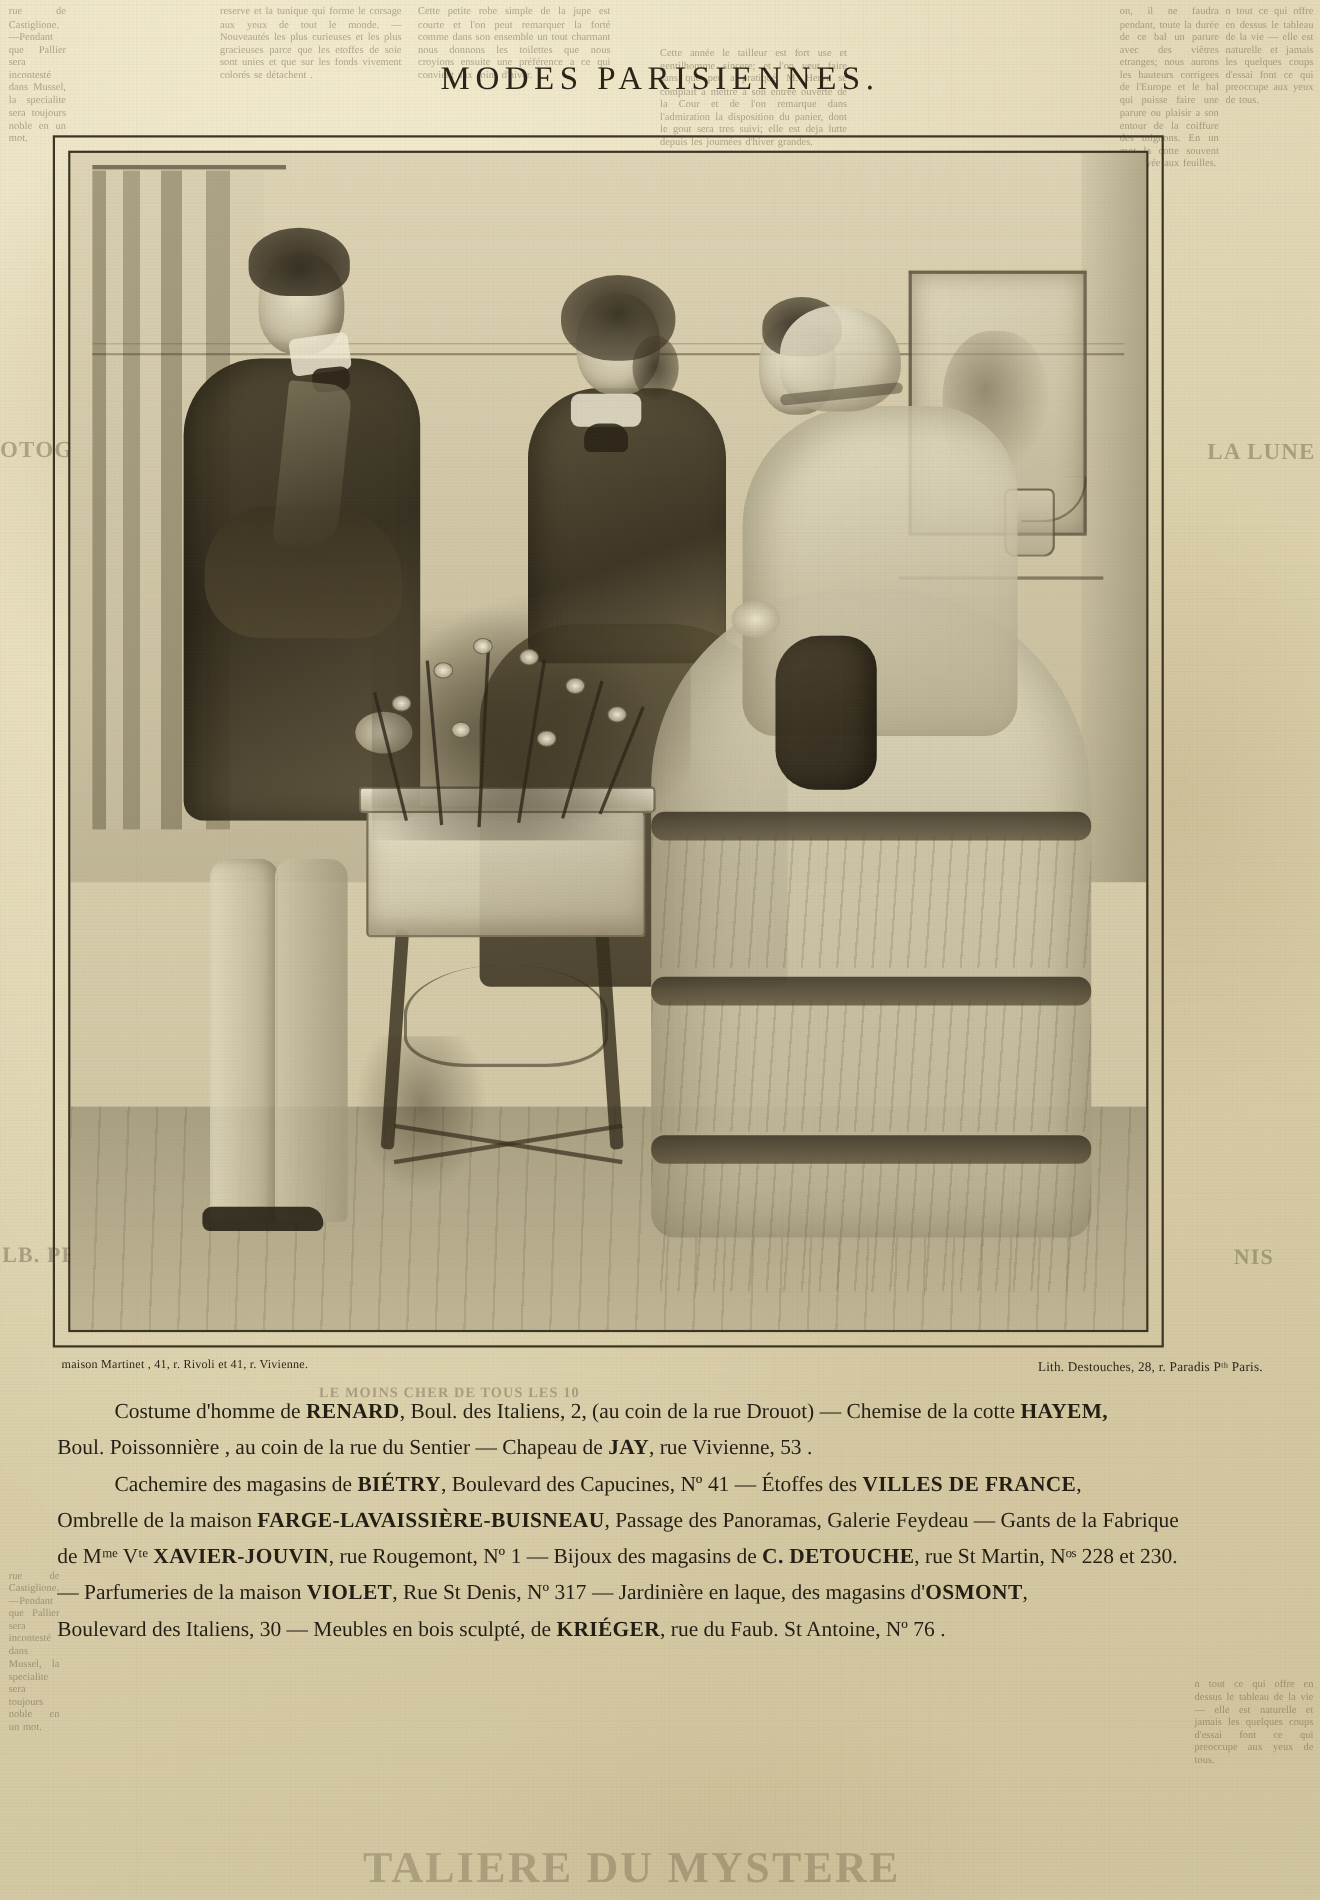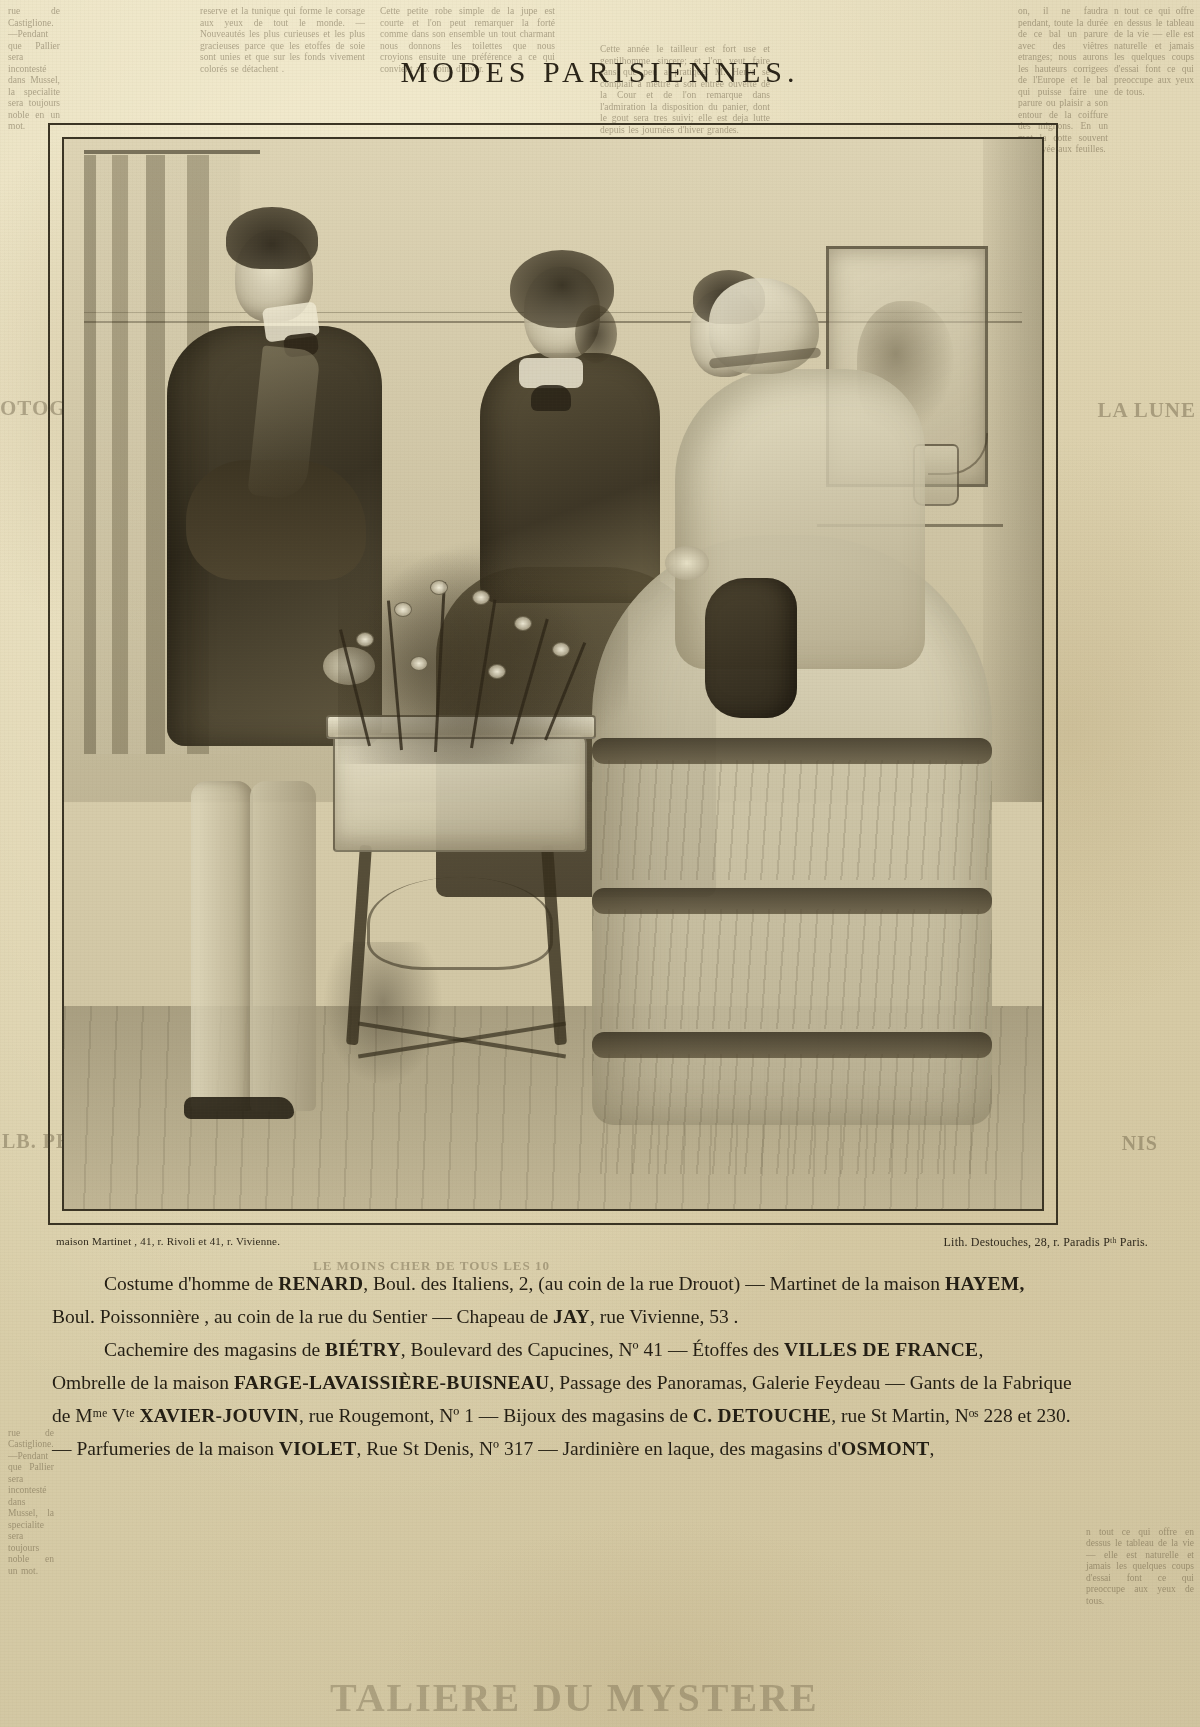--- a/index.html
+++ b/index.html
@@ -69,21 +69,21 @@
     font-family: "Liberation Serif", serif;
     font-weight: bold;
     letter-spacing: 1px;
     pointer-events: none;
   }
   .gh-1 { left: 0px;   top: 396px; font-size: 21px; }
   .gh-2 { right: 4px;  top: 398px; font-size: 21px; }
   .gh-3 { left: 2px;   top: 1130px; font-size: 20px; }
   .gh-4 { right: 42px; top: 1132px; font-size: 20px; }
   .gh-5 { left: 330px; bottom: 6px; font-size: 40px; letter-spacing: 2px; opacity:.8;}
-  .gh-6 { left: 313px; top: 1258px; font-size: 13px; font-weight: bold; }
+  .gh-6 { left: 290px; top: 1258px; font-size: 13px; font-weight: bold; }
 
   
   .title {
     position: absolute;
     top: 55px;
     left: 0;
     width: 100%;
     text-align: center;
     font-family: "Liberation Serif", serif;
     font-size: 30px;
@@ -553,21 +553,22 @@
       <div class="bud" style="left:150px; top:140px;"></div>
     </div>
     <div class="fg-plant"></div>
   </div>
 </div>
 
 <div class="credit-left">maison Martinet , 41, r. Rivoli et 41, r. Vivienne.</div>
 <div class="credit-right">Lith. Destouches, 28, r. Paradis Pᵗʰ Paris.</div>
 
 <div class="caption">
-  <p class="ind"><span>Costume d'homme de </span><b>RENARD</b><span>, Boul. des Italiens, 2, (au coin de la rue Drouot)</span><span> — Martinet de la maison </span><b>HAYEM,</b></p>
+  <p class="ind"><span>Costume d'homme de </span><b>RENARD</b><span>, Boul. des Italiens, 2, (au coin de la rue Drouot)</span><span> — Chemise de la cotte </span><b>HAYEM,</b></p>
   <p><span>Boul. Poissonnière , au coin de la rue du Sentier</span><span> — Chapeau de </span><b>JAY</b><span>, rue Vivienne, 53 .</span></p>
   <p class="ind"><span>Cachemire des magasins de </span><b>BIÉTRY</b><span>, Boulevard des Capucines, Nº 41</span><span> — Étoffes des </span><b>VILLES DE FRANCE</b><span>,</span></p>
   <p><span>Ombrelle de la maison </span><b>FARGE-LAVAISSIÈRE-BUISNEAU</b><span>, Passage des Panoramas, Galerie Feydeau</span><span> — Gants de la Fabrique</span></p>
   <p><span>de Mᵐᵉ Vᵗᵉ </span><b>XAVIER-JOUVIN</b><span>, rue Rougemont, Nº 1</span><span> — Bijoux des magasins de </span><b>C. DETOUCHE</b><span>, rue St Martin, Nᵒˢ 228 et 230.</span></p>
   <p><span> — Parfumeries de la maison </span><b>VIOLET</b><span>, Rue St Denis, Nº 317</span><span> — Jardinière en laque, des magasins d'</span><b>OSMONT</b><span>,</span></p>
+  <p><span>Boulevard des Italiens, 30</span><span> — Meubles en bois sculpté, de </span><b>KRIÉGER</b><span>, rue du Faub. St Antoine, Nº 76 .</span></p>
 </div>
 
 <div class="grain"></div>
 
 </body></html>

